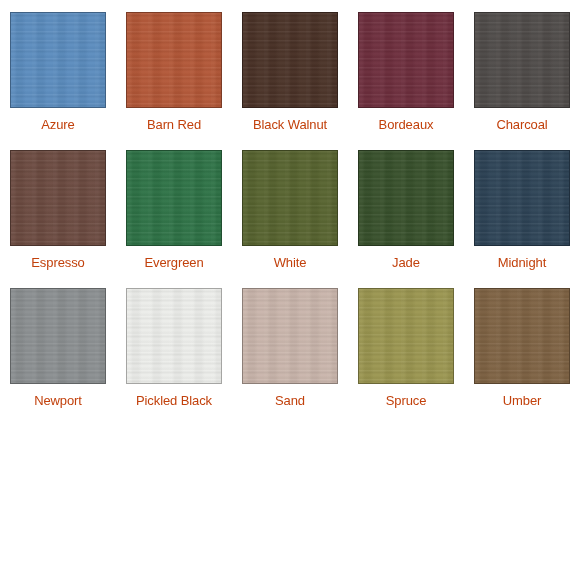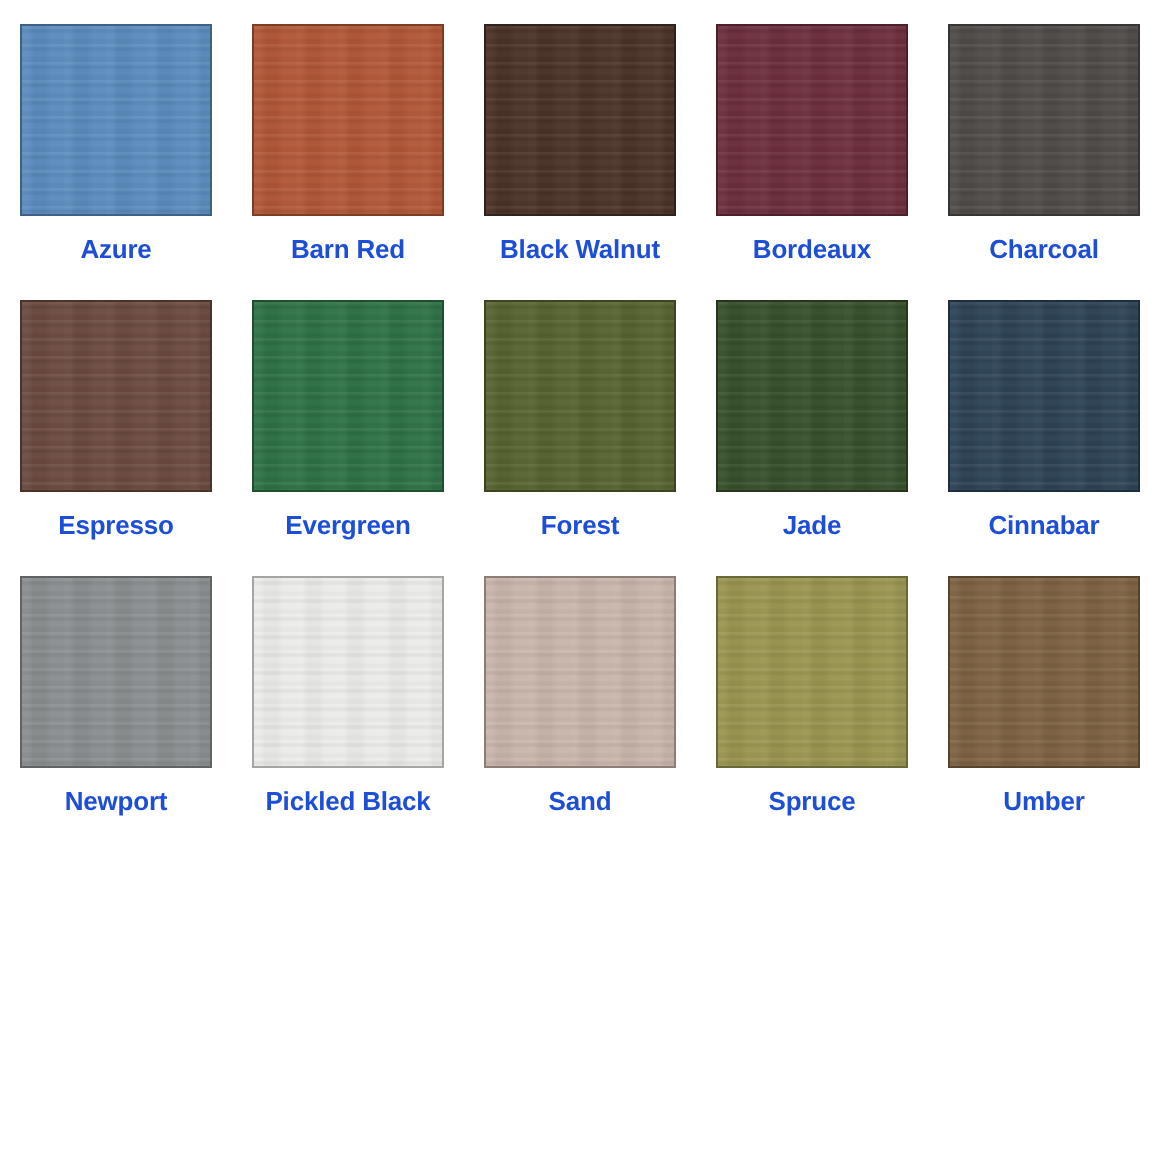--- a/index.html
+++ b/index.html
@@ -64,22 +64,22 @@
       rgba(0,0,0,0.03) 6px,
       rgba(0,0,0,0.03) 11px,
       rgba(255,255,255,0.02) 15px,
       rgba(255,255,255,0.02) 21px
     );
     pointer-events: none;
   }
   .swatch-label {
     margin-top: 10px;
     font-size: 13px;
-    font-weight: bold;
-    color: #1d4ed8;
+    font-weight: normal;
+    color: #c2410c;
     text-align: center;
     letter-spacing: -0.1px;
     line-height: 1.1;
     white-space: nowrap;
   }
 </style>
 </head>
 <body>
 
 <div id="swatch-grid">
@@ -106,29 +106,29 @@
     <div class="swatch-cell">
       <div class="swatch-chip" style="background-color: rgb(107, 74, 64);"></div>
       <div class="swatch-label">Espresso</div>
     </div>
     <div class="swatch-cell">
       <div class="swatch-chip" style="background-color: rgb(46, 114, 70);"></div>
       <div class="swatch-label">Evergreen</div>
     </div>
     <div class="swatch-cell">
       <div class="swatch-chip" style="background-color: rgb(87, 99, 47);"></div>
-      <div class="swatch-label">Forest</div>
+      <div class="swatch-label">White</div>
     </div>
     <div class="swatch-cell">
       <div class="swatch-chip" style="background-color: rgb(55, 80, 43);"></div>
       <div class="swatch-label">Jade</div>
     </div>
     <div class="swatch-cell">
       <div class="swatch-chip" style="background-color: rgb(45, 67, 86);"></div>
-      <div class="swatch-label">Cinnabar</div>
+      <div class="swatch-label">Midnight</div>
     </div>
     <div class="swatch-cell">
       <div class="swatch-chip" style="background-color: rgb(138, 142, 144);"></div>
       <div class="swatch-label">Newport</div>
     </div>
     <div class="swatch-cell">
       <div class="swatch-chip" style="background-color: rgb(236, 237, 234);"></div>
       <div class="swatch-label">Pickled Black</div>
     </div>
     <div class="swatch-cell">

